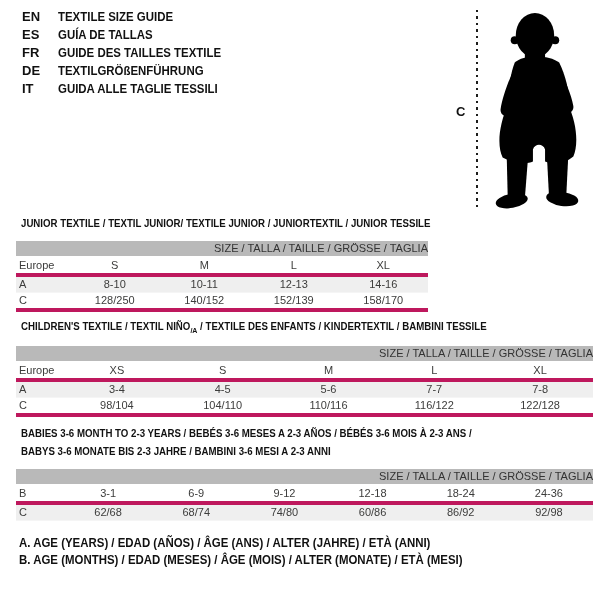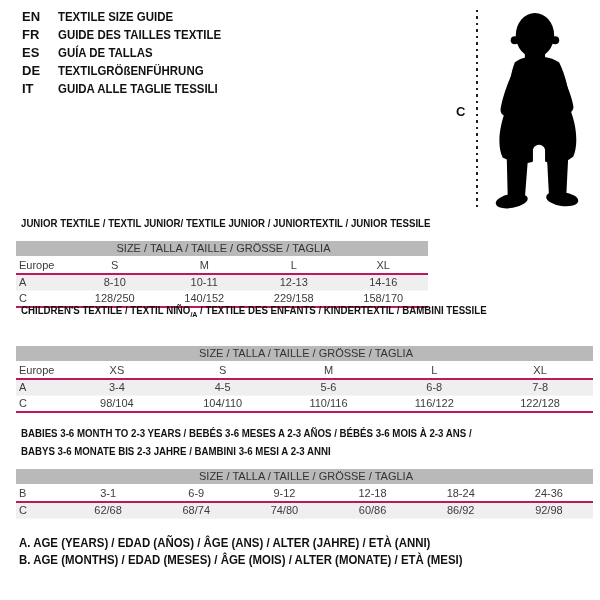--- a/index.html
+++ b/index.html
@@ -27,52 +27,52 @@
   
   .section-title{position:absolute;left:21px;font-weight:bold;font-size:11px;color:#111;white-space:nowrap;}
   .section-title sub{font-size:8px;}
 
   
   table.size-table{
     position:absolute;left:16px;border-collapse:collapse;table-layout:fixed;
     font-size:11px;color:#3c3c3b;
   }
   table.size-table th.size-bar{
-    background:#b9b9b9;color:#333333;font-weight:normal;text-align:center;
+    background:#b9b9b9;color:#333333;font-weight:normal;text-align:right;
     height:15px;line-height:15px;padding:0 0 0 3px;font-size:11px;
     border-bottom:2px solid #ffffff;
   }
   table.size-table td{
     height:15px;line-height:15px;padding:0;text-align:center;
-    border-bottom:2px solid #be185d;
+    border-bottom:4px solid #be185d;
   }
   table.size-table td.row-label{text-align:left;padding-left:3px;}
   table.size-table tr.shaded td{background:#efefef;border-bottom:1px solid #f5f5f5;}
   #junior-table{top:241px;width:412px;}
   #children-table{top:346px;width:577px;}
   #babies-table{top:469px;width:577px;}
 
   
   .legend{position:absolute;left:19px;top:534px;font-weight:bold;font-size:13px;line-height:17px;color:#111;}
 </style>
 </head>
 <body>
 
 <div class="langs">
   <div class="lang-row">
     <span class="lang-code">EN</span>
     <span class="condensed">TEXTILE SIZE GUIDE</span>
   </div>
   <div class="lang-row">
+    <span class="lang-code">ES</span>
+    <span class="condensed">GUÍA DE TALLAS</span>
+  </div>
+  <div class="lang-row">
     <span class="lang-code">FR</span>
     <span class="condensed">GUIDE DES TAILLES TEXTILE</span>
-  </div>
-  <div class="lang-row">
-    <span class="lang-code">ES</span>
-    <span class="condensed">GUÍA DE TALLAS</span>
   </div>
   <div class="lang-row">
     <span class="lang-code">DE</span>
     <span class="condensed">TEXTILGRÖßENFÜHRUNG</span>
   </div>
   <div class="lang-row">
     <span class="lang-code">IT</span>
     <span class="condensed">GUIDA ALLE TAGLIE TESSILI</span>
   </div>
 </div>
@@ -126,27 +126,27 @@
       <td class="row-label">A</td>
       <td>8-10</td>
       <td>10-11</td>
       <td>12-13</td>
       <td>14-16</td>
     </tr>
     <tr>
       <td class="row-label">C</td>
       <td>128/250</td>
       <td>140/152</td>
-      <td>229/158</td>
+      <td>152/139</td>
       <td>158/170</td>
     </tr>
   </tbody>
 </table>
 
-<div class="section-title" style="top:304px;">
+<div class="section-title" style="top:320px;">
   <span class="condensed"><span>CHILDREN'S TEXTILE / TEXTIL NIÑO</span><sub>/A</sub><span> / TEXTILE DES ENFANTS / KINDERTEXTIL / BAMBINI TESSILE</span></span>
 </div>
 <table class="size-table" id="children-table">
   <colgroup>
       <col style="width:48px">
       <col>
       <col>
       <col>
       <col>
       <col>
@@ -163,21 +163,21 @@
       <td>S</td>
       <td>M</td>
       <td>L</td>
       <td>XL</td>
     </tr>
     <tr class="shaded">
       <td class="row-label">A</td>
       <td>3-4</td>
       <td>4-5</td>
       <td>5-6</td>
-      <td>6-8</td>
+      <td>7-7</td>
       <td>7-8</td>
     </tr>
     <tr>
       <td class="row-label">C</td>
       <td>98/104</td>
       <td>104/110</td>
       <td>110/116</td>
       <td>116/122</td>
       <td>122/128</td>
     </tr>

